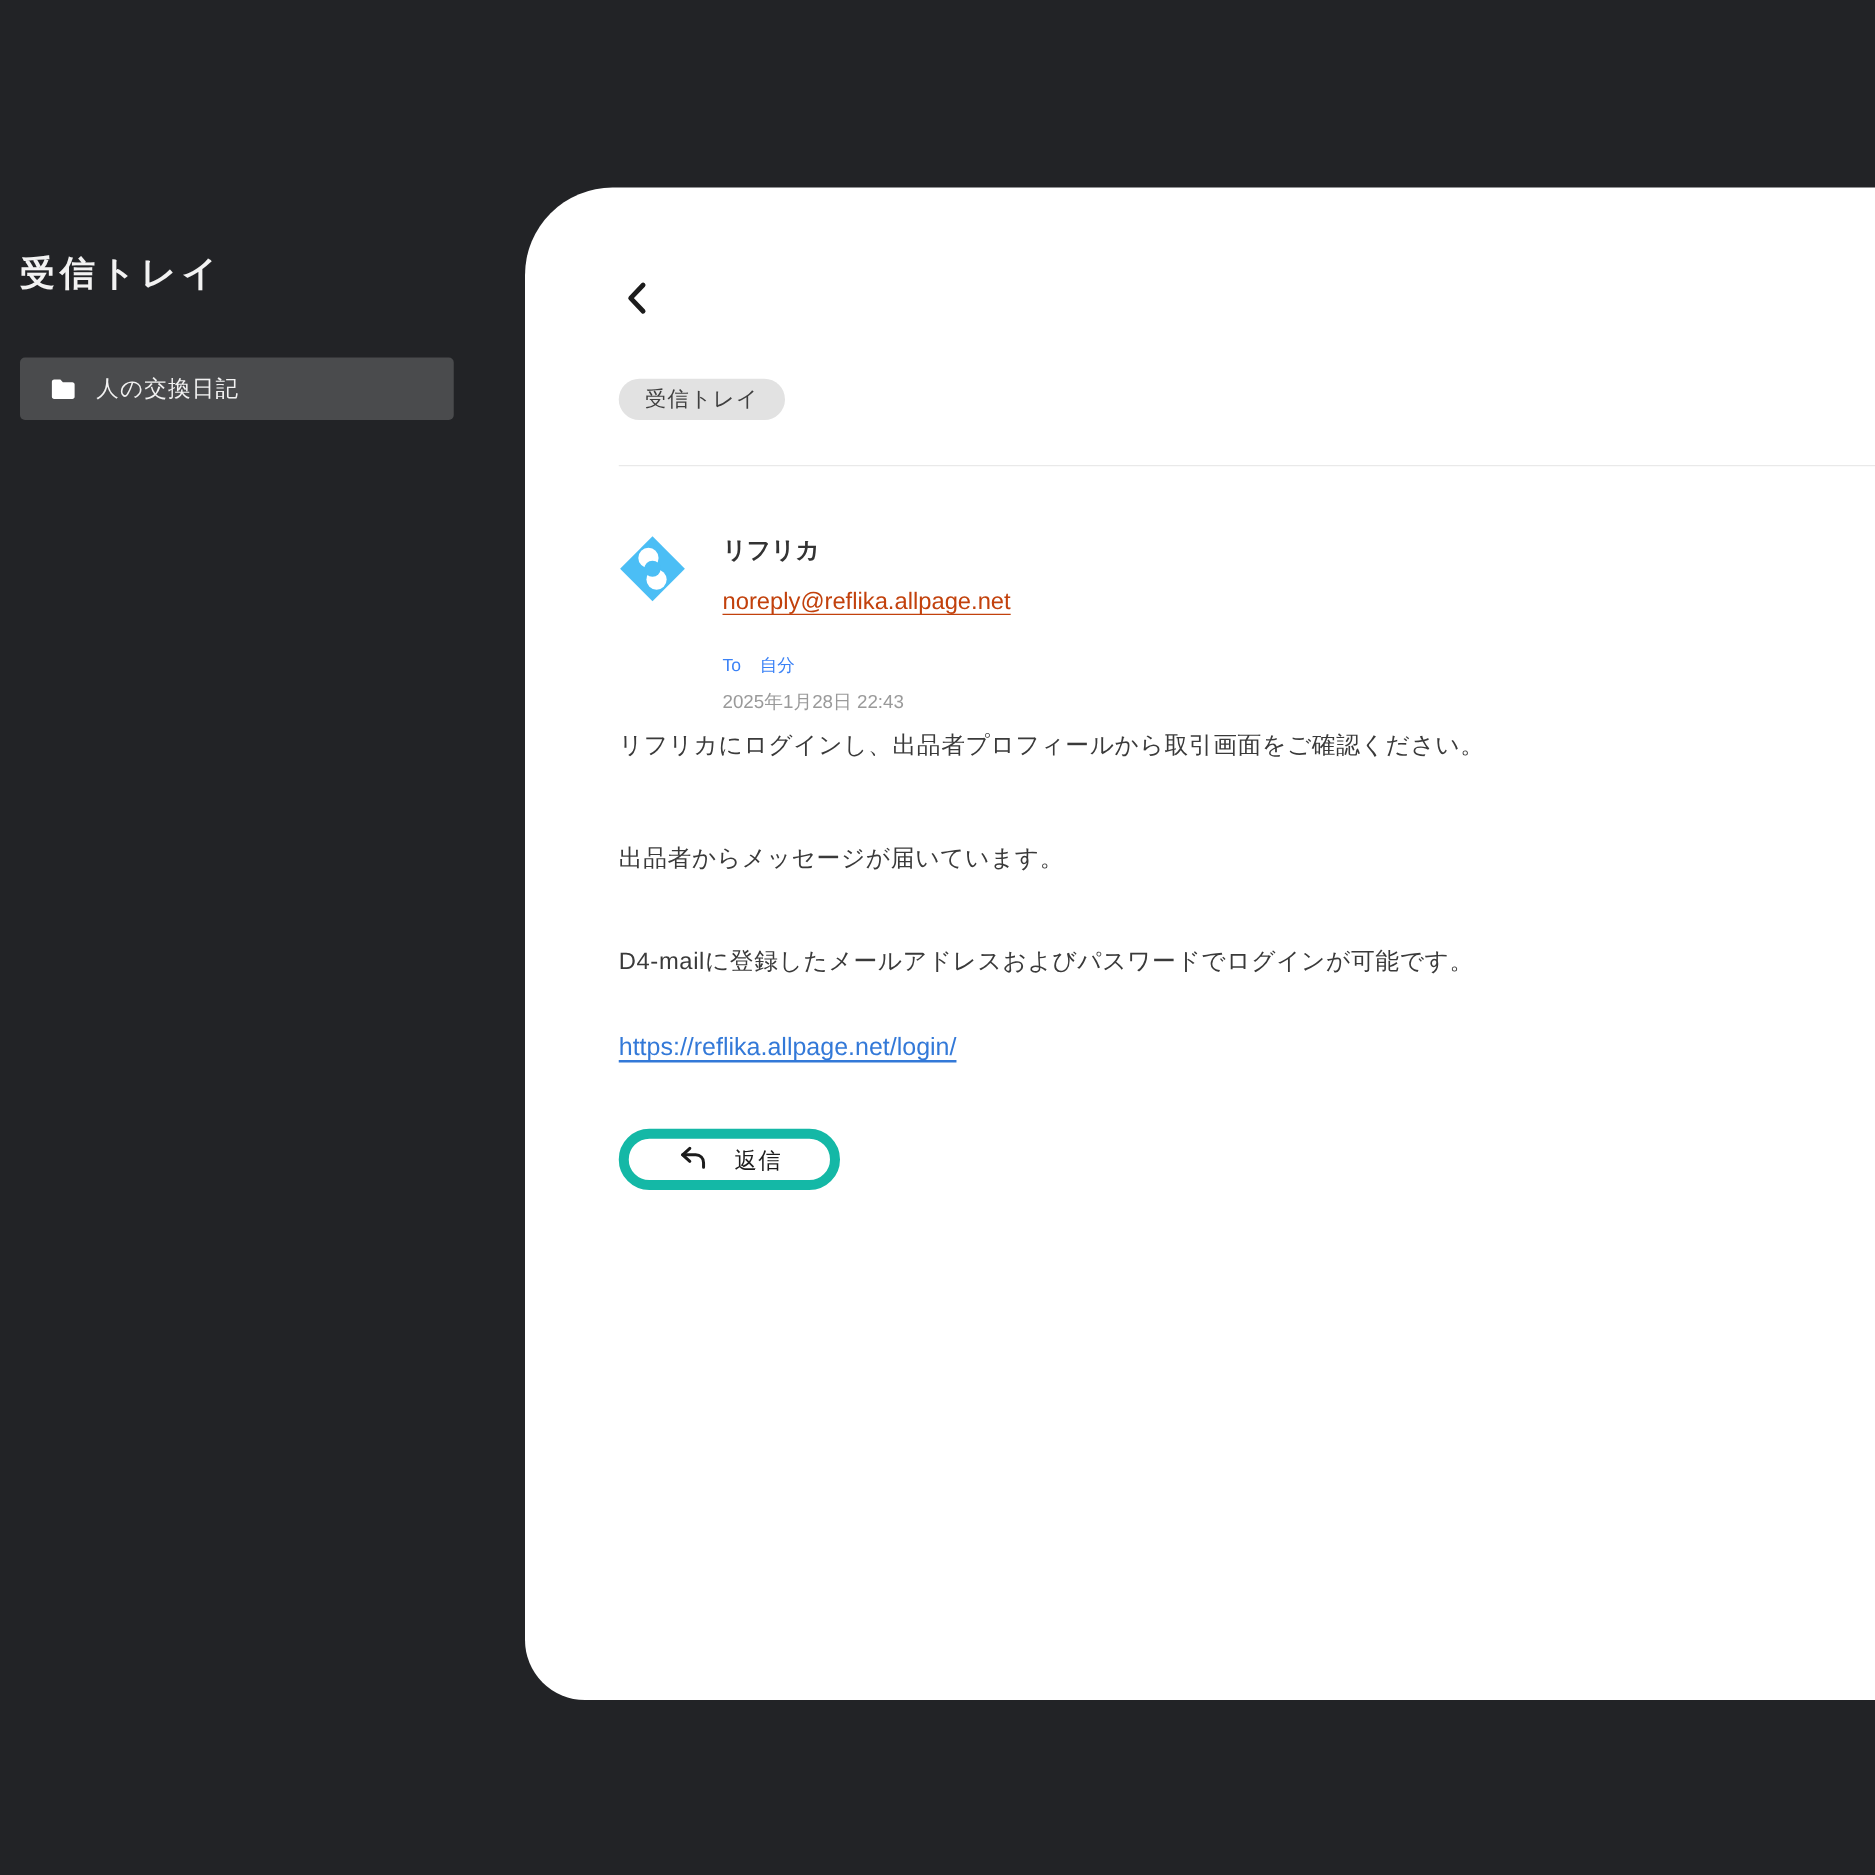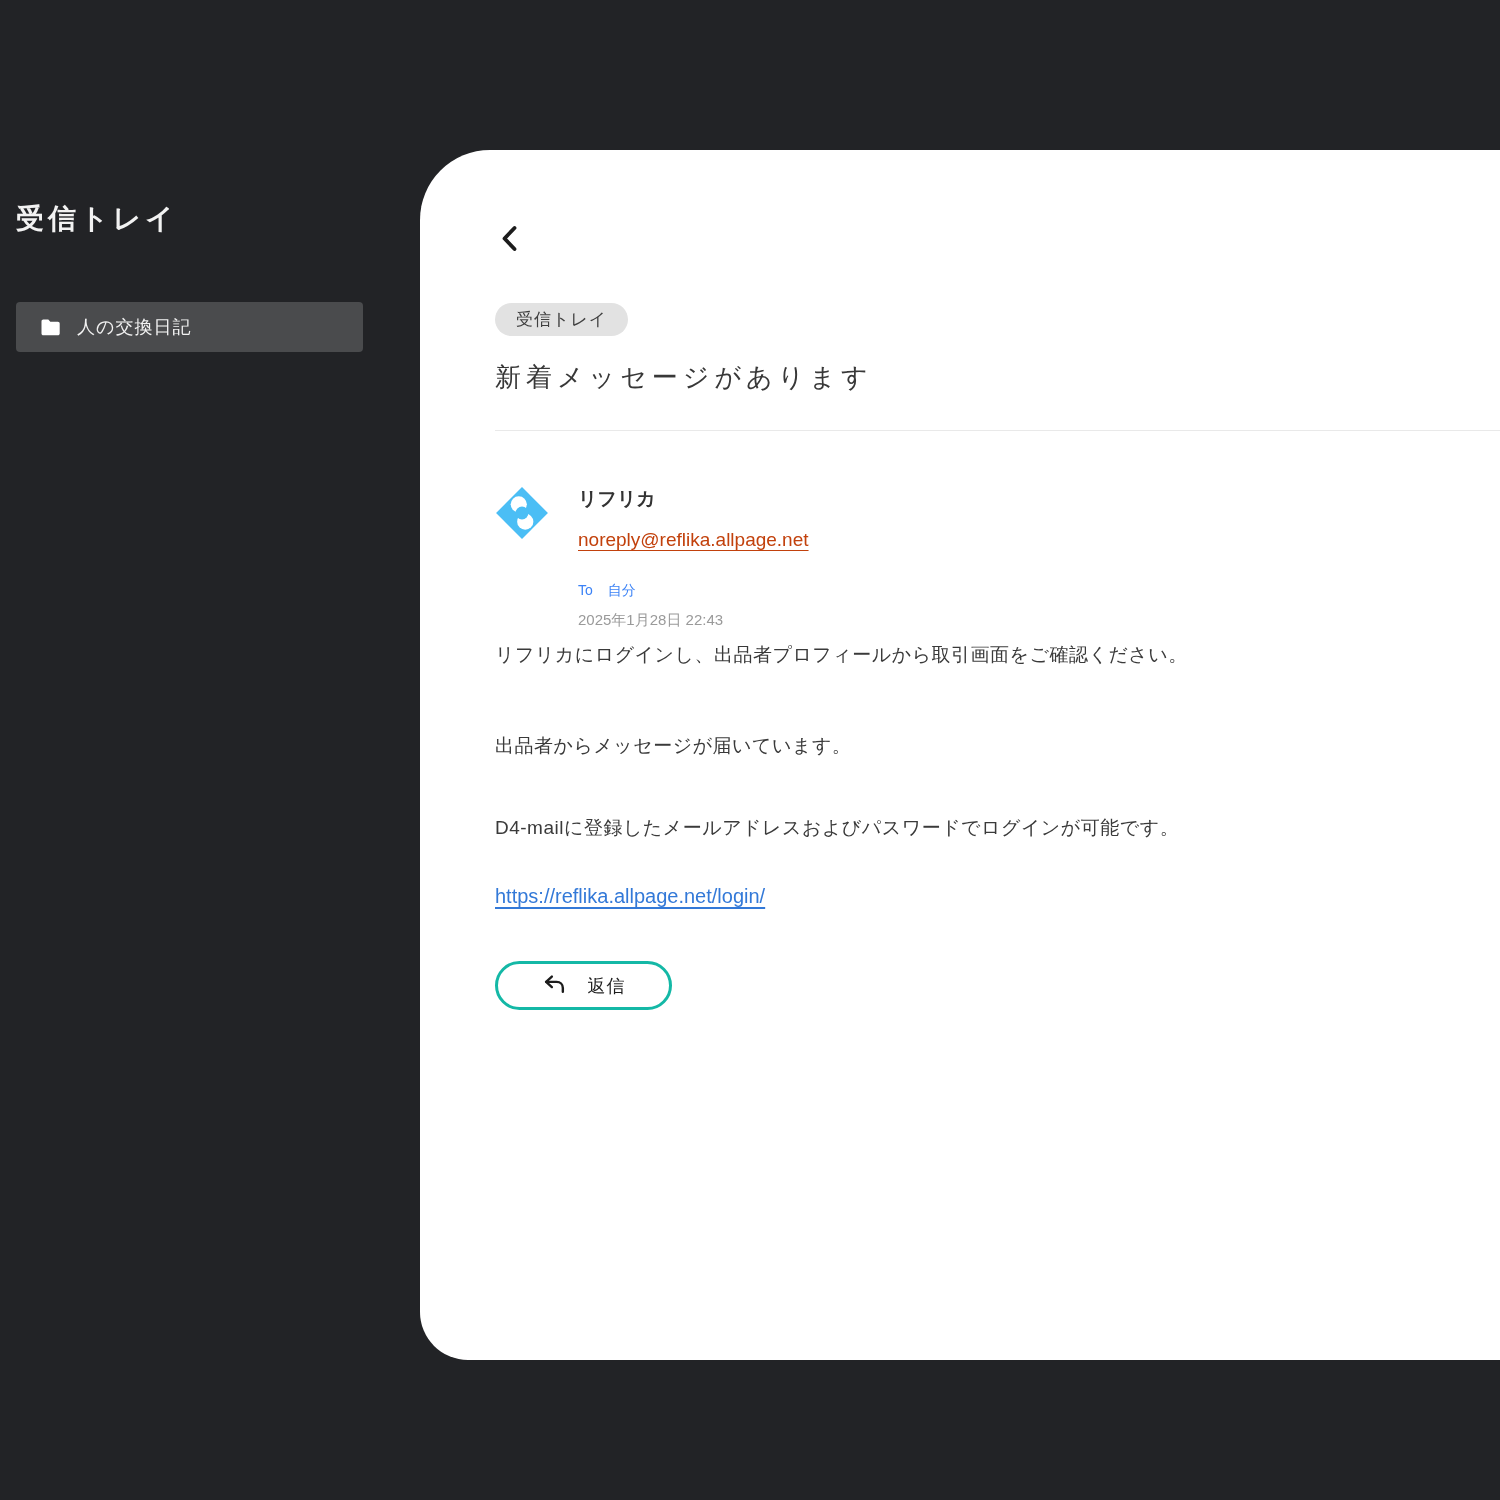--- a/index.html
+++ b/index.html
@@ -12,21 +12,21 @@
   .stage { position: relative; width: 1500px; height: 1500px; }
 
   
   .sidebar { position: absolute; left: 0; top: 0; width: 420px; height: 1500px; }
   .sidebar-title {
     position: absolute; left: 16px; top: 200px;
     font-size: 28px; font-weight: 600; letter-spacing: 4px;
     color: #f2f2f2;
   }
   .folder-item {
-    position: absolute; left: 16px; top: 302px;
+    position: absolute; left: 16px; top: 286px;
     width: 347px; height: 50px;
     background: #4a4b4d; border-radius: 4px;
     display: flex; align-items: center; gap: 16px;
     padding-left: 24px; cursor: pointer;
   }
   .folder-icon { display: inline-flex; width: 21px; height: 17px; }
   .folder-label { color: #f2f2f2; font-size: 18px; letter-spacing: 1px; }
 
   
   .panel {
@@ -73,21 +73,21 @@
   .mail-link {
     display: block; width: max-content; margin-top: 40px;
     font-size: 20px; color: #3379d8; line-height: 28px;
     text-decoration: underline; text-underline-offset: 4px;
     cursor: pointer;
   }
   .reply-btn {
     margin-top: 51px;
     width: 177px; height: 49px;
     display: inline-flex; align-items: center; justify-content: center; gap: 20px;
-    background: #ffffff; border: 3px solid #14b8a6; border-radius: 25px;
+    background: #ffffff; border: 8px solid #14b8a6; border-radius: 25px;
     font-size: 18px; color: #1d1d1d; cursor: pointer;
     font-family: inherit; letter-spacing: 1px;
   }
 </style>
 </head>
 <body>
 
 <div class="stage">
 
   <aside class="sidebar">
@@ -107,21 +107,20 @@
     <button class="back-btn">
       <span>
         <svg width="18" height="27" viewBox="0 0 18 27">
           <polyline points="14.5,3 4.5,13.5 14.5,24" fill="none" stroke="#1c1c1c" stroke-width="3.8" stroke-linecap="round" stroke-linejoin="round"></polyline>
         </svg>
       </span>
     </button>
 
     <div class="chip">受信トレイ</div>
 
-    <h2 class="subject">新着メッセージがあります</h2>
 
     <div class="divider"></div>
 
     <section class="sender">
       <span class="avatar">
         <svg width="54" height="54" viewBox="0 0 100 100">
           <polygon points="50,2 98,50 50,98 2,50" fill="#4bbef5"></polygon>
           <circle cx="44" cy="34" r="15" fill="#ffffff"></circle>
           <circle cx="56" cy="66" r="15" fill="#ffffff"></circle>
           <circle cx="50" cy="50" r="12" fill="#4bbef5"></circle>

